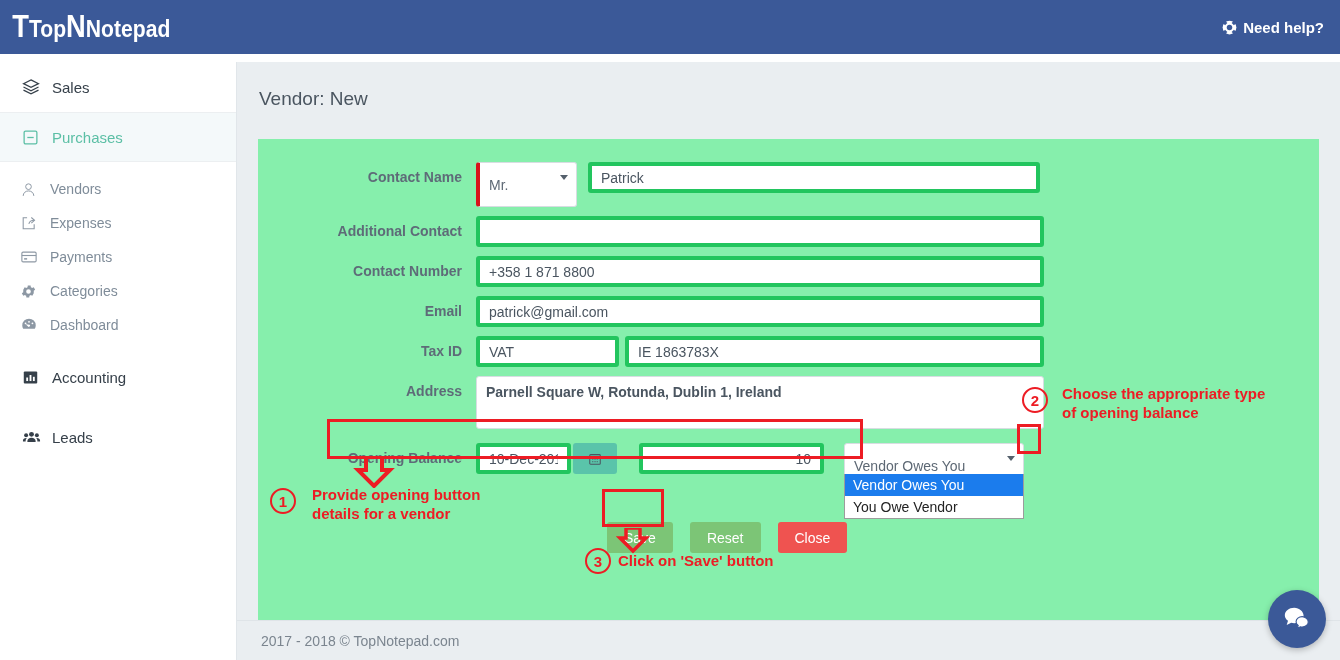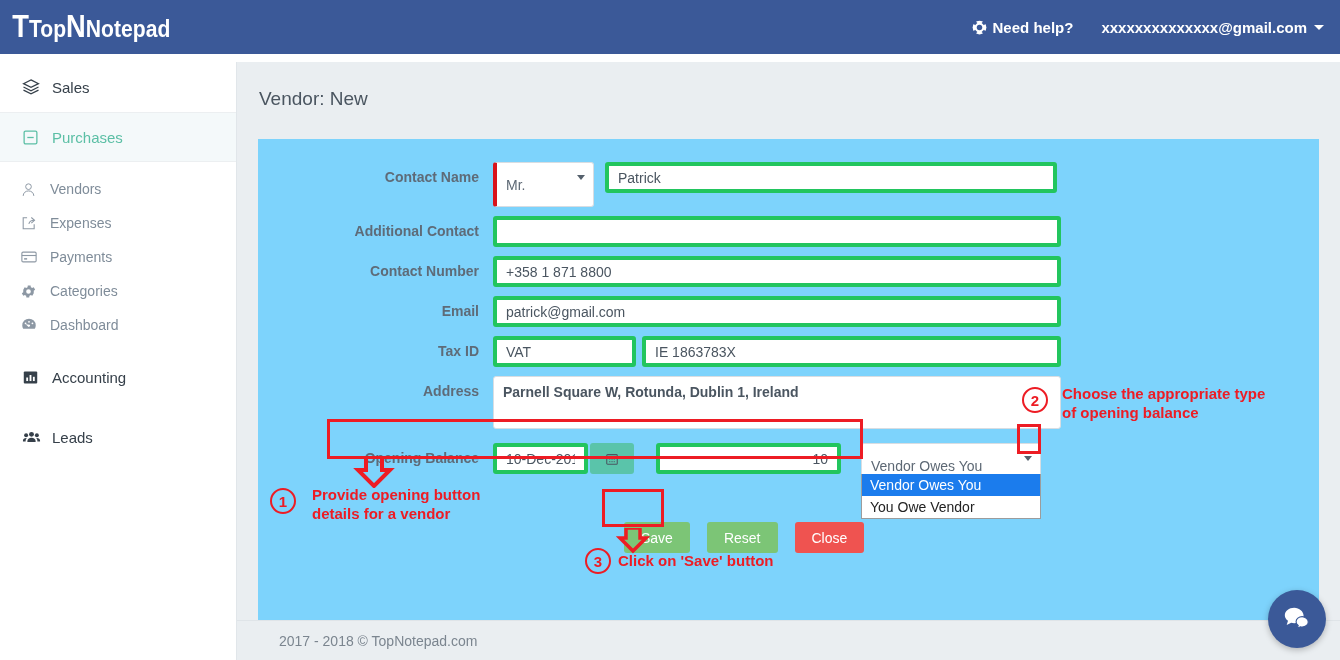--- a/index.html
+++ b/index.html
@@ -53,27 +53,26 @@
   
   .main {
     position: absolute; left: 237px; top: 62px; width: 1103px; height: 598px;
     background: #eaeef1;
   }
   .page-title {
     padding: 26px 0 0 22px; font-size: 19px; color: #4a5560; font-weight: normal;
   }
   .card {
     position: absolute; left: 21px; top: 77px; width: 1061px; height: 481px;
-    background: #7dd3fc;
-    padding-left: 17px;
+    background: #86efac;
   }
   .footer {
     position: absolute; left: 237px; top: 620px; width: 1103px; height: 40px;
     background: #eaeef1; border-top: 1px solid #dfe4e8;
-    display: flex; align-items: center; padding-left: 42px;
+    display: flex; align-items: center; padding-left: 24px;
     color: #7b858f; font-size: 14px;
   }
 
   
   .frow { display: flex; align-items: flex-start; margin-bottom: 9px; }
   .flabel {
     width: 218px; text-align: right; padding-right: 14px; padding-top: 7px;
     font-size: 14px; font-weight: bold; color: #5e6b78;
   }
   .inp {
@@ -156,24 +155,20 @@
       <div class="help">
         <svg class="lifering" viewBox="0 0 24 24">
           <circle cx="12" cy="12" r="11" fill="#ffffff"></circle>
           <circle cx="12" cy="12" r="4.4" fill="#3b5998"></circle>
           <rect x="2.3" y="2.3" width="5.2" height="5.2" fill="#3b5998" transform="rotate(45 4.9 4.9)"></rect>
           <rect x="16.5" y="2.3" width="5.2" height="5.2" fill="#3b5998" transform="rotate(45 19.1 4.9)"></rect>
           <rect x="2.3" y="16.5" width="5.2" height="5.2" fill="#3b5998" transform="rotate(45 4.9 19.1)"></rect>
           <rect x="16.5" y="16.5" width="5.2" height="5.2" fill="#3b5998" transform="rotate(45 19.1 19.1)"></rect>
         </svg>
         <span>Need help?</span>
-      </div>
-      <div class="account">
-        <span>xxxxxxxxxxxxxx@gmail.com</span>
-        <span class="caret-d"></span>
       </div>
     </div>
   </div>
 
   <div class="sidebar">
 
     <div class="nav-item" style="margin-top:0;">
       <span class="ico">
         <svg width="18" height="18" viewBox="0 0 24 24" fill="none" stroke="currentColor" stroke-width="1.6">
           <polygon points="12,2.5 22,7.5 12,12.5 2,7.5"></polygon>

